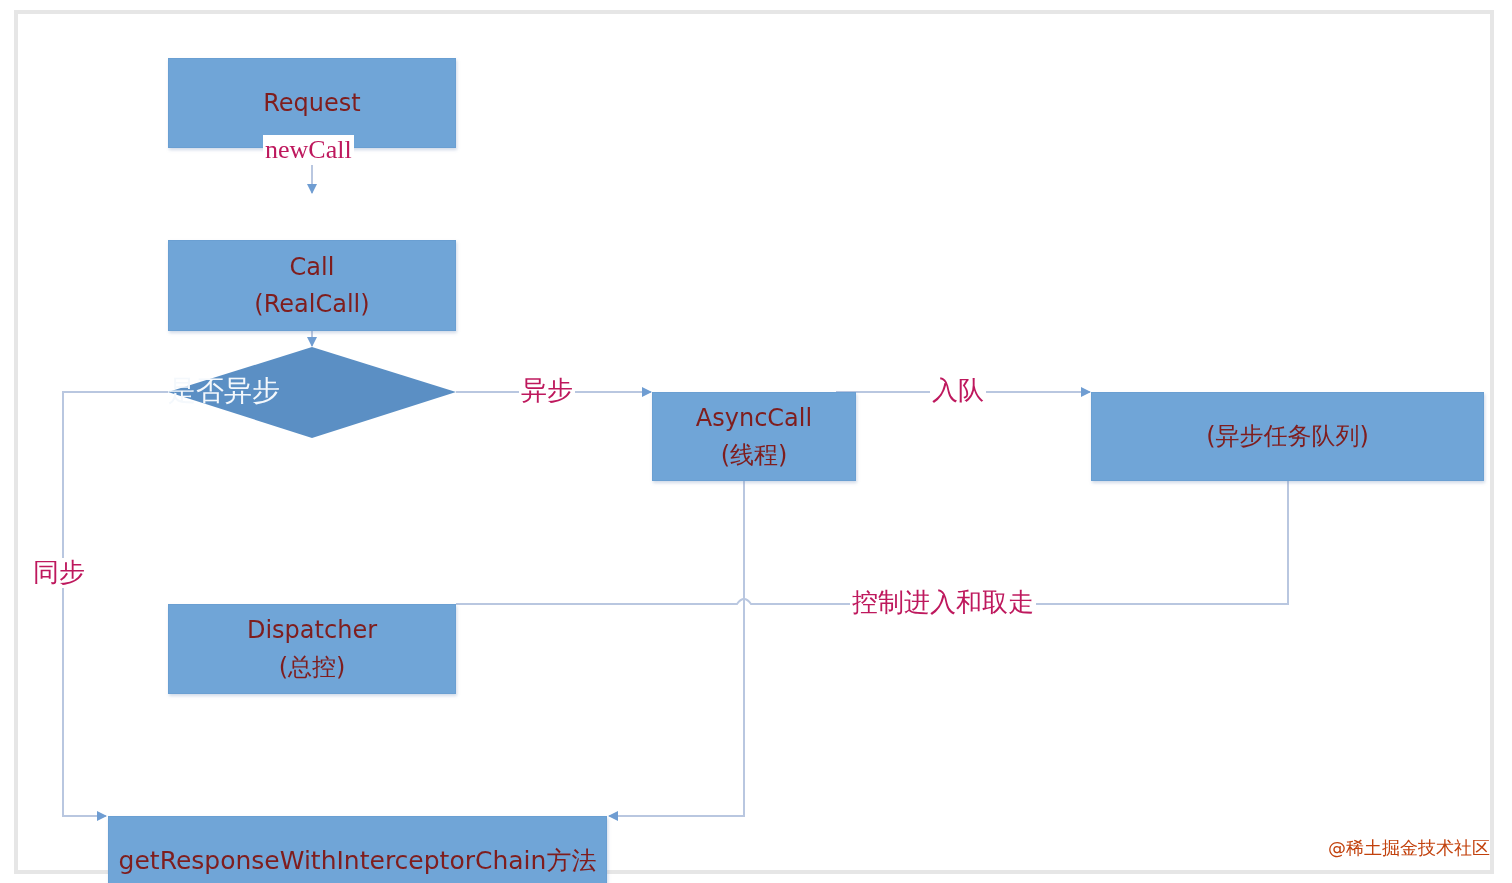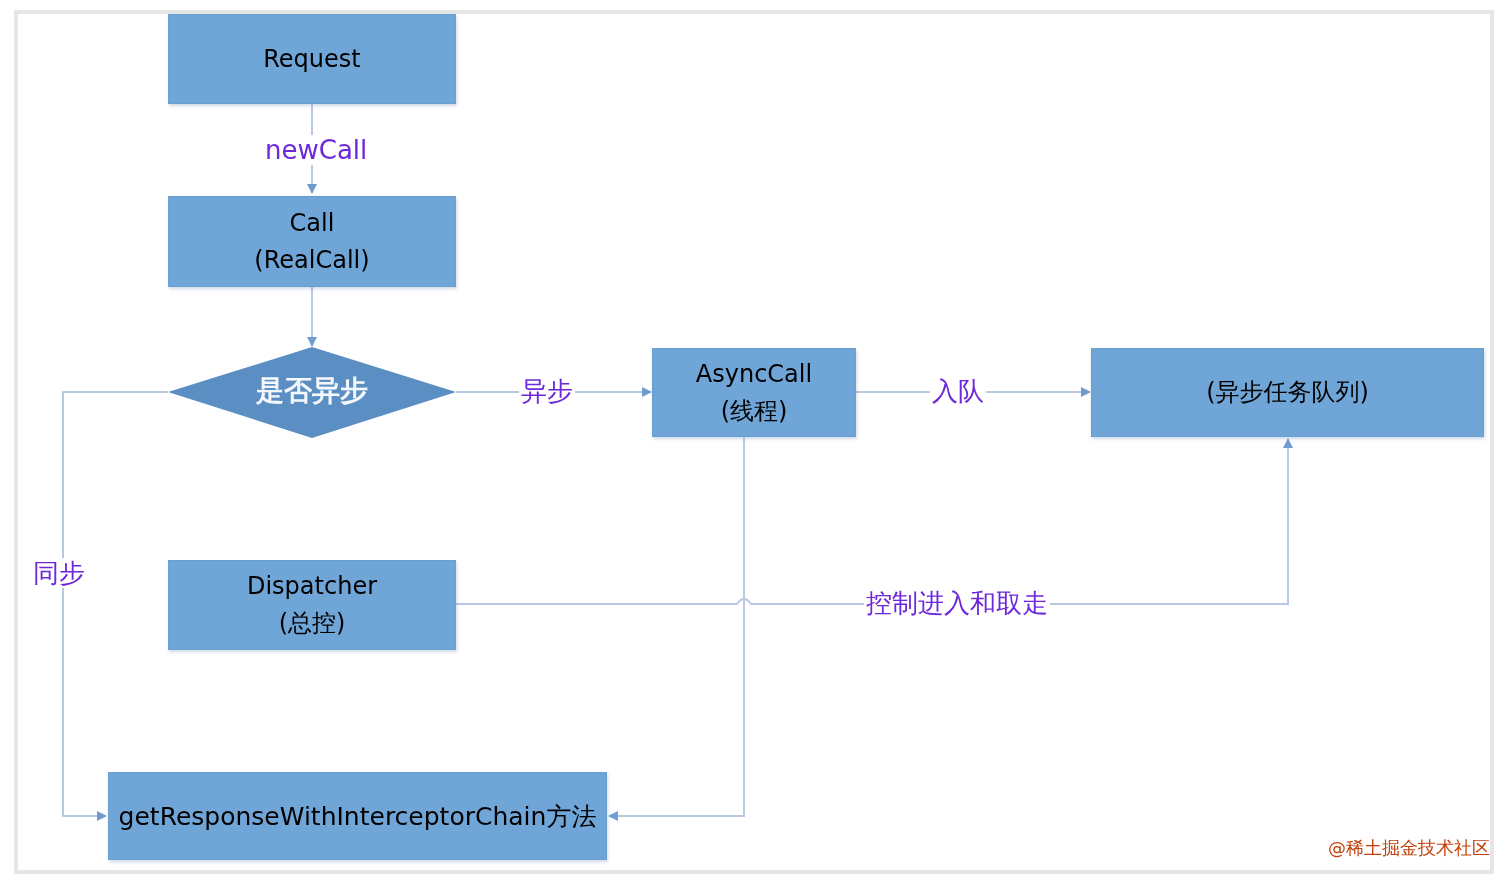--- a/index.html
+++ b/index.html
@@ -1,31 +1,31 @@
 <!DOCTYPE html>
 <html><head>
   <meta charset="utf-8">
   <style>
     html, body { margin: 0; padding: 0; background: #ffffff; }
     body { width: 1512px; height: 883px; position: relative; overflow: hidden;
            font-family: "DejaVu Sans", "Liberation Sans", sans-serif; }
     .frame { position: absolute; left: 14px; top: 10px; width: 1480px; height: 864px;
              border: 4px solid #e6e6e6; box-sizing: border-box; background: #fff; }
-    .node { position: absolute; background: #70a5d7; color: #000000; display: flex;
+    .node { position: absolute; background: #70a5d7; color: #7f1d1d; display: flex;
             flex-direction: column; align-items: center; justify-content: center;
             text-align: left; font-size: 24px; line-height: 37px;
             box-shadow: 1px 2px 3px rgba(120,150,190,0.35); box-sizing: border-box;
-            border: 1px solid #6a9fd2; }
-    .label { position: absolute; background: #fff; color: #6d28d9; font-size: 26px;
-             line-height: 30px; padding: 0 2px; white-space: nowrap; }
+            border: 1px solid #6a9fd2; margin-top: 44px; }
+    .label { position: absolute; background: #fff; color: #be185d; font-size: 26px;
+             line-height: 30px; padding: 0 2px; white-space: nowrap; font-family: Liberation Serif, serif; }
     svg.lines { position: absolute; left: 0; top: 0; }
     .watermark { position: absolute; right: 22px; top: 836px; color: #c2410c;
                  font-size: 18px; white-space: nowrap; }
-    .diamond-text { position: absolute; color: #f4f8fc; font-size: 28px; font-weight: bold;
-                    left: 168px; width: 288px; top: 372px; text-align: center; }
+    .diamond-text { position: absolute; color: #f4f8fc; font-size: 28px; font-weight: normal;
+                    left: 168px; width: 288px; top: 372px; }
   </style>
 </head>
 <body>
 
 <div class="frame"></div>
 
 <svg class="lines" width="1512" height="883">
   <defs>
     <marker id="arr" markerWidth="10" markerHeight="10" refX="9" refY="5" orient="auto" markerUnits="userSpaceOnUse">
       <path d="M0,0 L10,5 L0,10 z" fill="#6f9dd2"></path>
@@ -75,19 +75,19 @@
   <span>(异步任务队列)</span>
 </div>
 
 <div class="label" style="left:31px;top:558px;">同步</div>
 
 <div class="node" style="left:168px;top:560px;width:288px;height:90px;">
   <span>Dispatcher</span>
   <span>(总控)</span>
 </div>
 
-<div class="label" style="left:850px;top:588px;margin-left:14px;">控制进入和取走</div>
+<div class="label" style="left:850px;top:588px;">控制进入和取走</div>
 
 <div class="node" style="left:108px;top:772px;width:499px;height:88px;font-size:25px;">
   <span>getResponseWithInterceptorChain方法</span>
 </div>
 
 <div class="watermark">@稀土掘金技术社区</div>
 
 </body></html>

